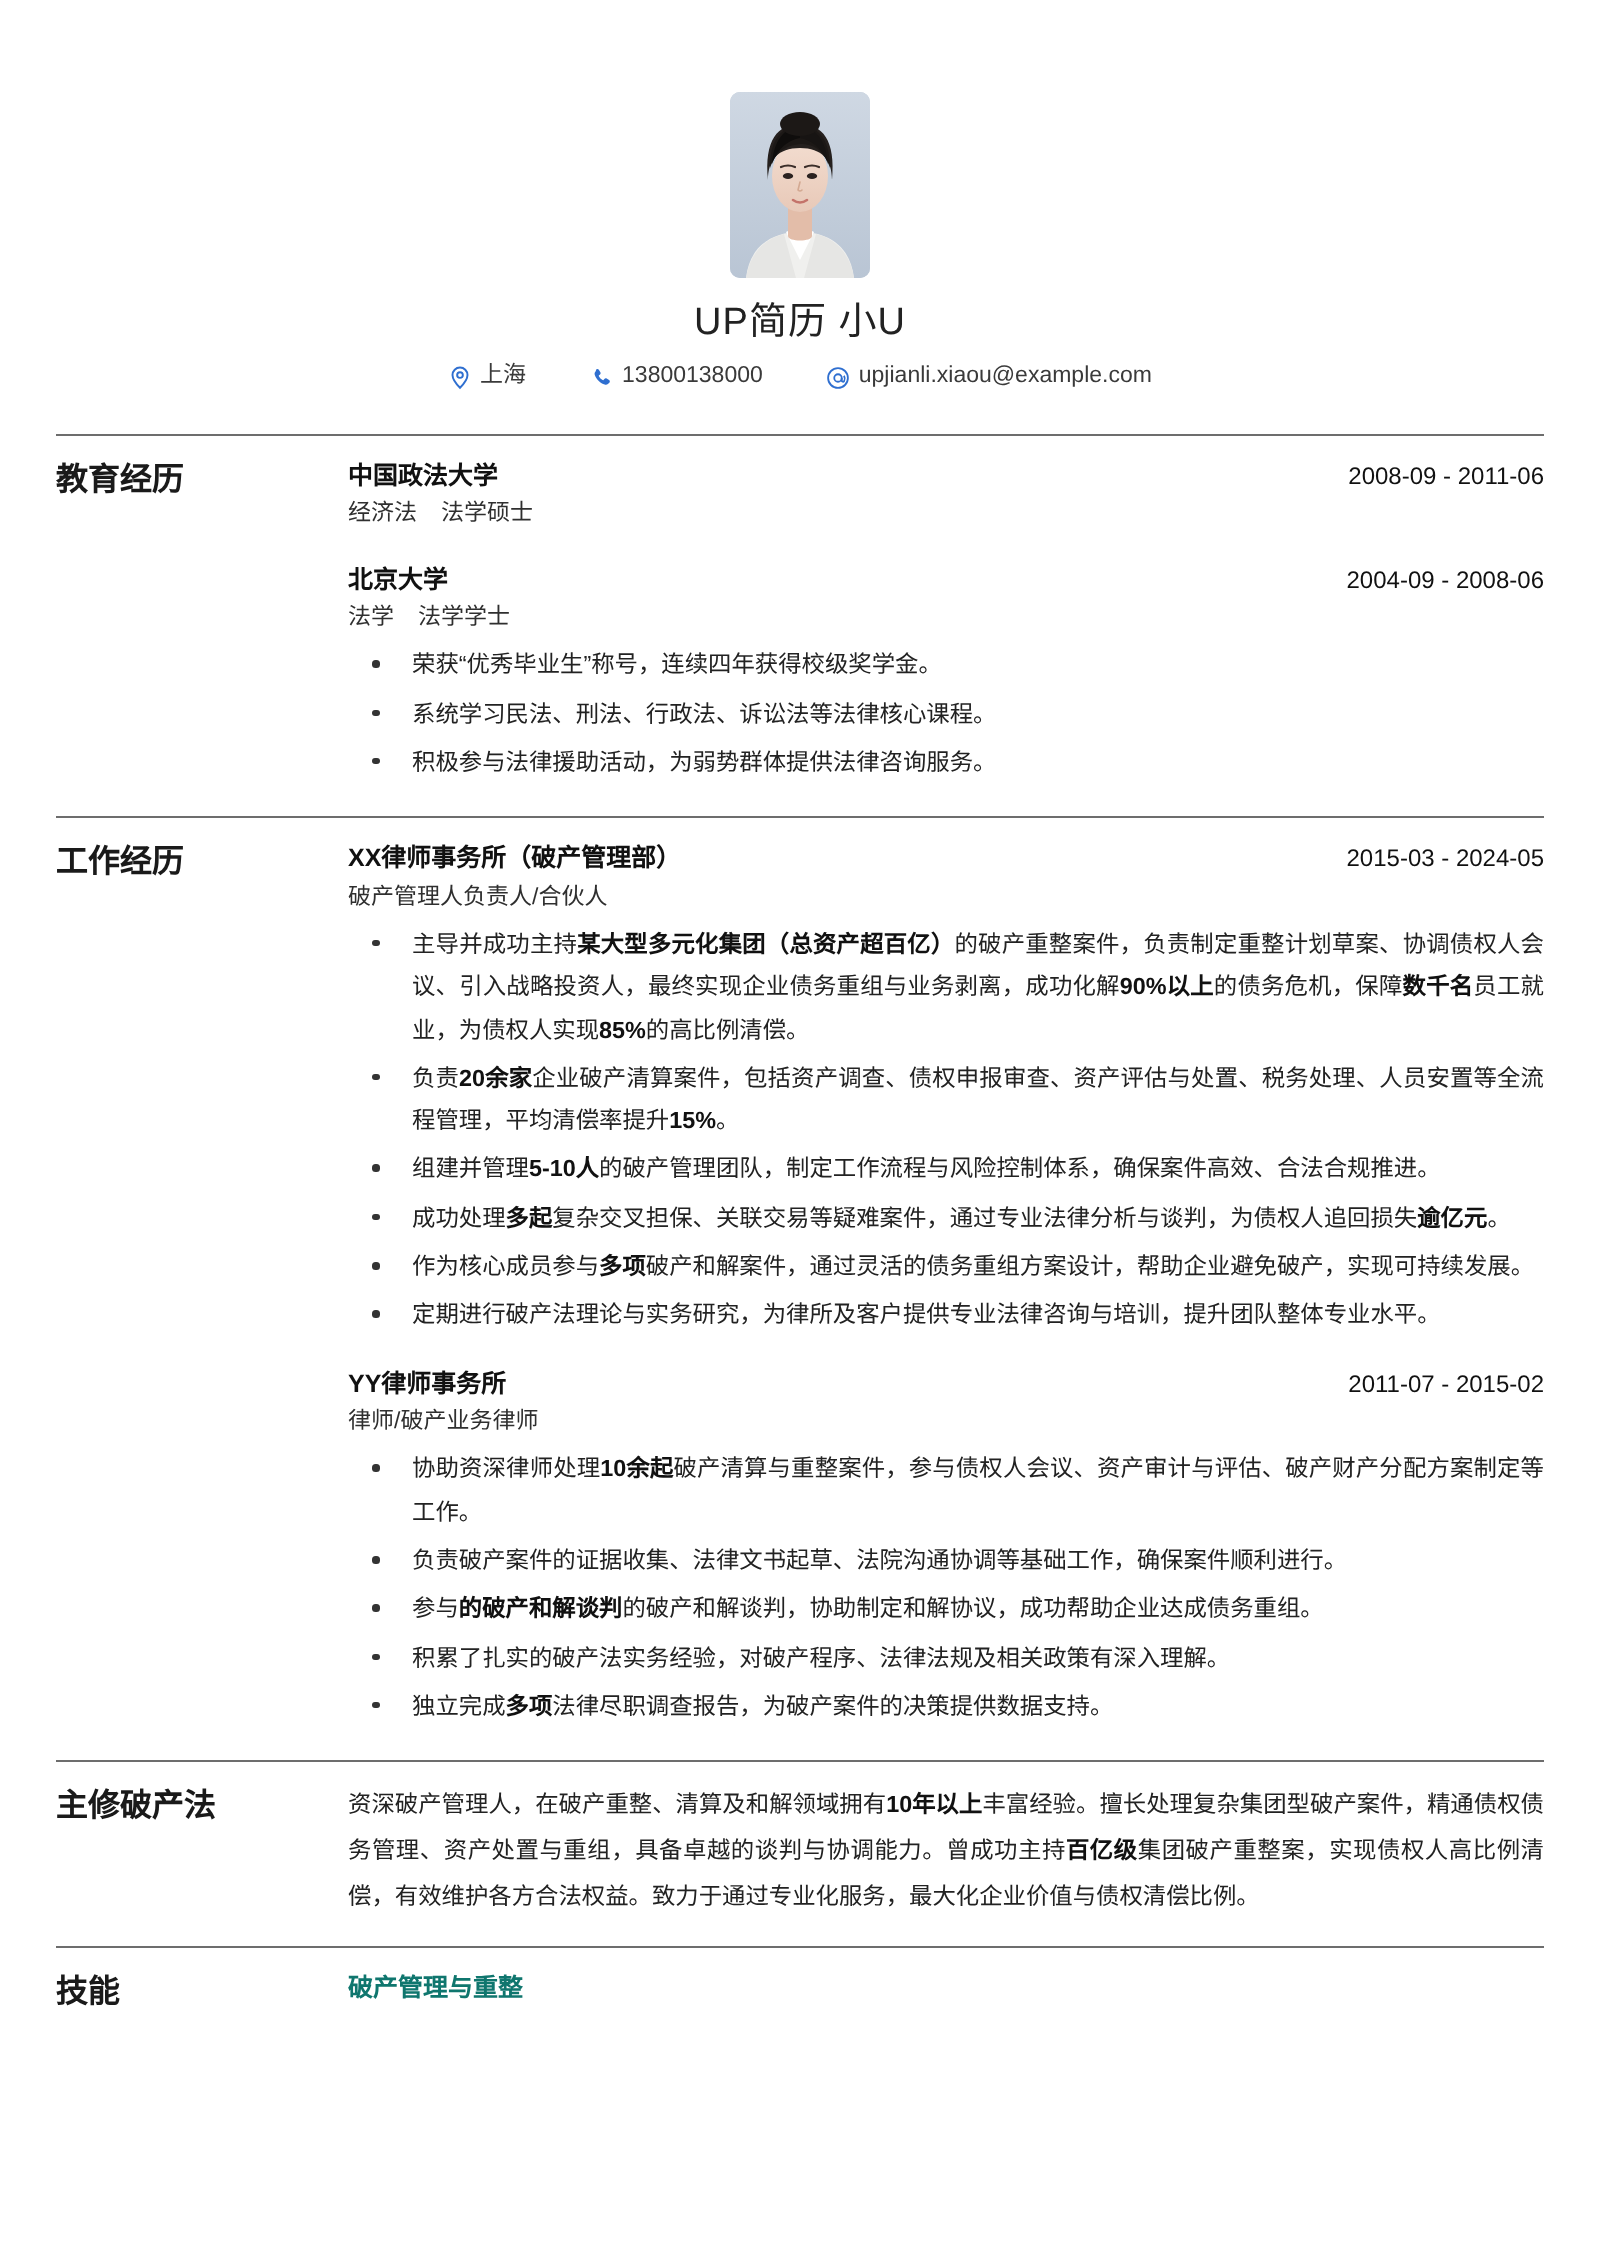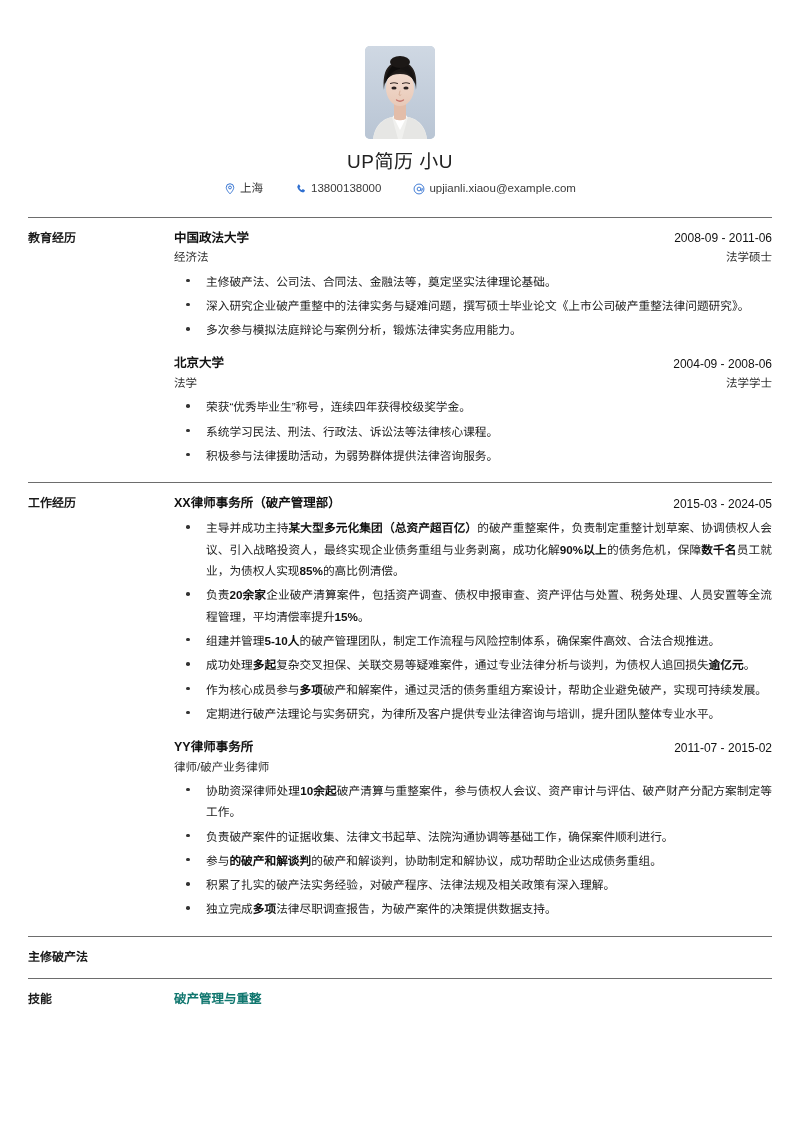--- a/index.html
+++ b/index.html
@@ -77,56 +77,55 @@
   
   .section {
     display: flex;
     border-top: 1.6px solid #6d6d6d;
     padding-top: 11px;
     margin-top: 12px;
   }
   .section-first { margin-top: 22px; }
   .section-label {
     flex: 0 0 146px;
-    font-size: 12px;
+    font-size: 16px;
     font-weight: bold;
     color: #1a1a1a;
     line-height: 1.5;
     padding-top: 0px;
   }
   .section-body {
     flex: 1 1 auto;
     min-width: 0;
   }
 
   
   .entry { margin-bottom: 14px; }
   .entry:last-child { margin-bottom: 4px; }
   .entry-head {
     display: flex;
     justify-content: space-between;
-    align-items: center;
+    align-items: flex-start;
     gap: 12px;
   }
   .entry-org {
     font-size: 12.5px;
     font-weight: bold;
     color: #111111;
     line-height: 1.55;
   }
   .entry-date {
     font-size: 12px;
     font-weight: normal;
     color: #111111;
     white-space: nowrap;
     line-height: 1.55;
   }
   .entry-sub {
     display: flex;
-    justify-content: space-between;
     align-items: baseline;
     gap: 12px;
     margin-top: 0px;
   }
   .entry-role {
     font-size: 11.5px;
     color: #2f2f2f;
     line-height: 1.6;
   }
   .entry-degree {
@@ -274,25 +273,20 @@
 
       <div class="entry">
         <div class="entry-head">
           <div class="entry-org">中国政法大学</div>
           <div class="entry-date">2008-09 - 2011-06</div>
         </div>
         <div class="entry-sub">
           <div class="entry-role">经济法</div>
           <div class="entry-degree">法学硕士</div>
         </div>
-        <ul class="bullets">
-            <li>主修破产法、公司法、合同法、金融法等，奠定坚实法律理论基础。</li>
-            <li>深入研究企业破产重整中的法律实务与疑难问题，撰写硕士毕业论文《上市公司破产重整法律问题研究》。</li>
-            <li>多次参与模拟法庭辩论与案例分析，锻炼法律实务应用能力。</li>
-          </ul>
       </div>
 
       <div class="entry">
         <div class="entry-head">
           <div class="entry-org">北京大学</div>
           <div class="entry-date">2004-09 - 2008-06</div>
         </div>
         <div class="entry-sub">
           <div class="entry-role">法学</div>
           <div class="entry-degree">法学学士</div>
@@ -308,20 +302,23 @@
   </div>
 
   <div class="section">
     <div class="section-label">工作经历</div>
     <div class="section-body">
 
       <div class="entry">
         <div class="entry-head">
           <div class="entry-org">XX律师事务所（破产管理部）</div>
           <div class="entry-date">2015-03 - 2024-05</div>
+        </div>
+        <div class="entry-sub">
+          <div class="entry-role">破产管理人负责人/合伙人</div>
         </div>
         <ul class="bullets">
             <li>主导并成功主持<b>某大型多元化集团（总资产超百亿）</b>的破产重整案件，负责制定重整计划草案、协调债权人会议、引入战略投资人，最终实现企业债务重组与业务剥离，成功化解<b>90%以上</b>的债务危机，保障<b>数千名</b>员工就业，为债权人实现<b>85%</b>的高比例清偿。</li>
             <li>负责<b>20余家</b>企业破产清算案件，包括资产调查、债权申报审查、资产评估与处置、税务处理、人员安置等全流程管理，平均清偿率提升<b>15%</b>。</li>
             <li>组建并管理<b>5-10人</b>的破产管理团队，制定工作流程与风险控制体系，确保案件高效、合法合规推进。</li>
             <li>成功处理<b>多起</b>复杂交叉担保、关联交易等疑难案件，通过专业法律分析与谈判，为债权人追回损失<b>逾亿元</b>。</li>
             <li>作为核心成员参与<b>多项</b>破产和解案件，通过灵活的债务重组方案设计，帮助企业避免破产，实现可持续发展。</li>
             <li>定期进行破产法理论与实务研究，为律所及客户提供专业法律咨询与培训，提升团队整体专业水平。</li>
           </ul>
       </div>
@@ -341,20 +338,23 @@
             <li>积累了扎实的破产法实务经验，对破产程序、法律法规及相关政策有深入理解。</li>
             <li>独立完成<b>多项</b>法律尽职调查报告，为破产案件的决策提供数据支持。</li>
           </ul>
       </div>
 
     </div>
   </div>
 
   <div class="section">
     <div class="section-label">主修破产法</div>
+    <div class="section-body">
+      <div class="summary-text">资深破产管理人，在破产重整、清算及和解领域拥有<b>10年以上</b>丰富经验。擅长处理复杂集团型破产案件，精通债权债务管理、资产处置与重组，具备卓越的谈判与协调能力。曾成功主持<b>百亿级</b>集团破产重整案，实现债权人高比例清偿，有效维护各方合法权益。致力于通过专业化服务，最大化企业价值与债权清偿比例。</div>
+    </div>
   </div>
 
   <div class="section">
     <div class="section-label">技能</div>
     <div class="section-body">
       <div class="skill-title">破产管理与重整</div>
     </div>
   </div>
 
 </div>

